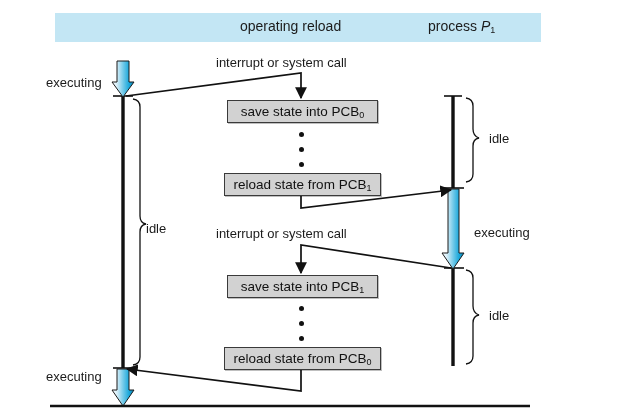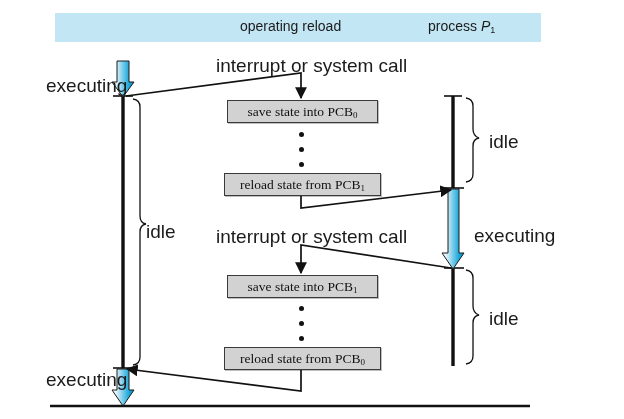--- a/index.html
+++ b/index.html
@@ -30,40 +30,39 @@
     font-size:14px;
     color:#1b1b1b;
     white-space:nowrap;
   }
   .band-label i{font-style:italic;}
   .band-label sub{font-size:9px;font-style:normal;vertical-align:baseline;position:relative;top:2px;}
 
   
   .lbl{
     position:absolute;
-    font-size:19px;
+    font-size:13px;
     color:#1b1b1b;
     white-space:nowrap;
   }
 
   
   .pbox{
     position:absolute;
     box-sizing:border-box;
     background:#d2d2d2;
     border:1.4px solid #3a3a3a;
     height:23px;
     display:flex;
     align-items:center;
     justify-content:center;
     font-size:13.5px;
     color:#111111;
     white-space:nowrap;
     box-shadow:1px 1px 0 rgba(0,0,0,.25);
-    font-family:Liberation Serif, serif;
   }
   .pbox sub{font-size:9px;vertical-align:baseline;position:relative;top:3px;}
 
   
   .dots{position:absolute;width:5px;}
   .dots b{
     display:block;width:5px;height:5px;border-radius:50%;
     background:#111;margin-bottom:10px;
   }
 </style>

